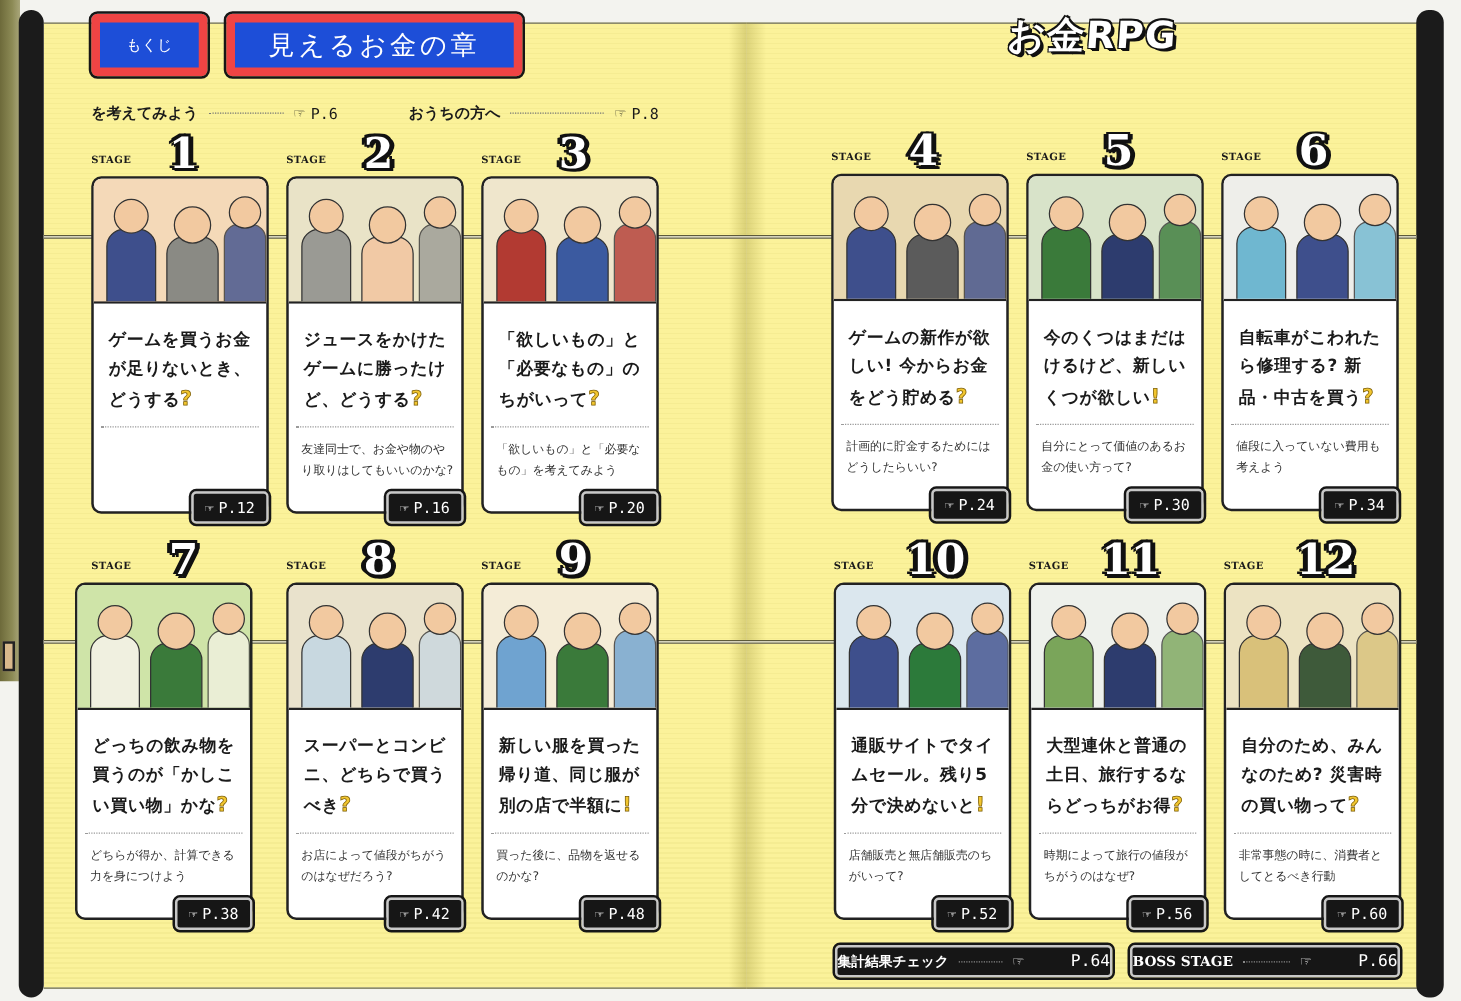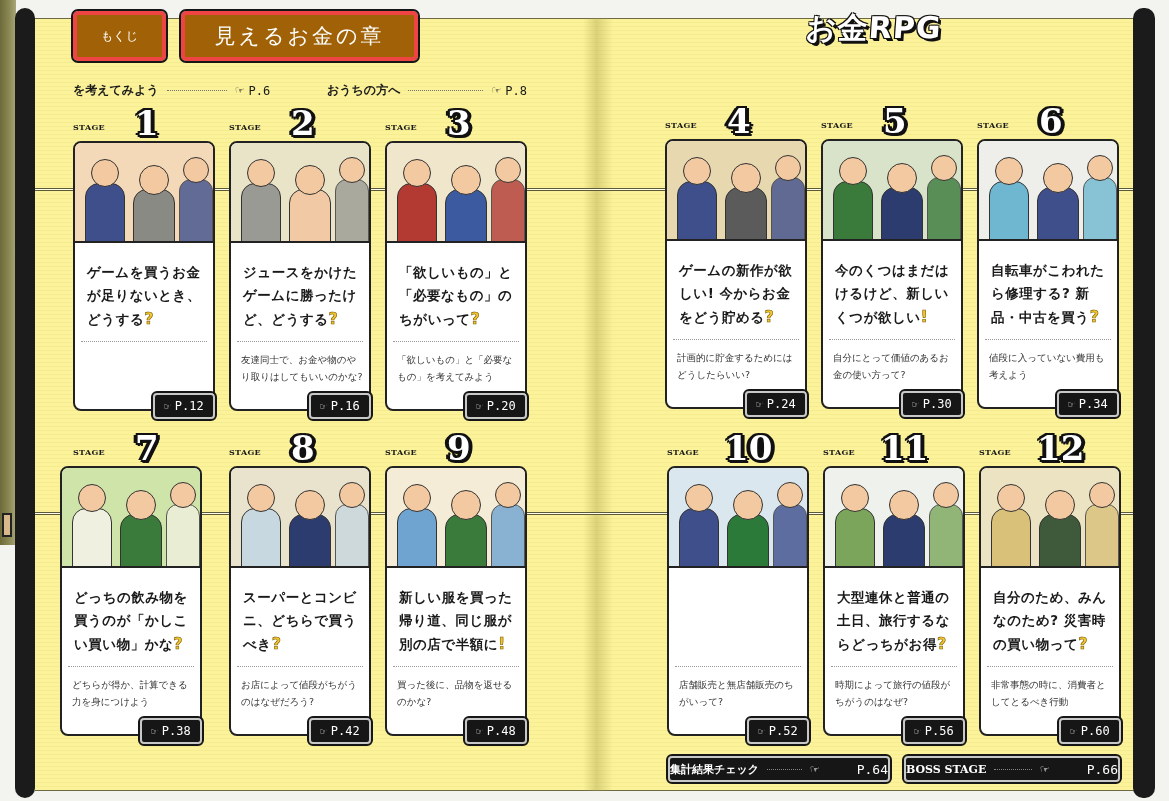--- a/index.html
+++ b/index.html
@@ -12,21 +12,21 @@
   .spine-left { position: absolute; left: 15px; top: 8px; width: 20px; height: 790px; background: #1b1b1b; border-radius: 10px; }
   .spine-right { position: absolute; left: 1133px; top: 8px; width: 22px; height: 790px; background: #1b1b1b; border-radius: 10px; }
 
   .yellow { position: absolute; background: repeating-linear-gradient(0deg,#fbf29a 0px,#fbf29a 3px,#f5ec92 3px,#f5ec92 4px); }
   .yellow.left { left: 35px; top: 18px; width: 562px; height: 773px; border-top: 1px solid #6b6a45; border-bottom: 1px solid #6b6a45; }
   .yellow.right { left: 597px; top: 18px; width: 537px; height: 773px; border-top: 1px solid #6b6a45; border-bottom: 1px solid #6b6a45; }
   .gutter { position:absolute; left:583px; top:18px; width:30px; height:773px; background: linear-gradient(90deg, rgba(0,0,0,0) 0%, rgba(160,150,60,.35) 45%, rgba(0,0,0,0) 100%); }
 
   .hline { position:absolute; height:3px; border-top:1px solid #5d5a3a; border-bottom:1px solid #5d5a3a; background:#fffde8; }
 
-  .title-box { position:absolute; background:#a16207; color:#fff; border:4px solid #ef4444; outline:2px solid #161616; border-radius:5px; display:flex; align-items:center; justify-content:center; }
+  .title-box { position:absolute; background:#1d4ed8; color:#fff; border:7px solid #ef4444; outline:2px solid #161616; border-radius:5px; display:flex; align-items:center; justify-content:center; }
   .mokuji { left: 73px; top: 11px; width: 93px; height: 50px; font-size: 12px; }
   .chapter { left: 181px; top: 11px; width: 237px; height: 50px; font-size: 21px; letter-spacing: 3px; }
 
   .logo { position:absolute; left:806px; top:8px; font-family:"DejaVu Sans", sans-serif; font-weight:bold; font-size:30px; color:#fff; letter-spacing:1px;
           text-shadow: 2px 2px 0 #111, 3px 3px 0 #111, -1px -1px 0 #111, 1px -1px 0 #111, -1px 1px 0 #111; transform: skewX(-4deg); }
 
   .toc-line { position:absolute; top:82px; display:flex; align-items:center; font-size:12px; font-weight:bold; }
   .toc-line .dots { display:inline-block; border-bottom:1px dotted #777; margin:0 8px; height:1px; }
   .toc-line .pg { font-weight:normal; font-family:"DejaVu Sans Mono", monospace; font-size:12px; }
   .hand { font-size:11px; margin-right:4px; }
@@ -264,20 +264,21 @@
     <span class="stage-num" style="left:725px;top:428px">10</span>
     <div class="card" style="left:667px;top:466px">
       <div class="illus" style="background:#dbe7ee">
         <div class="sc" style="left:10px;top:40px;width:40px;height:60px;background:#3e4f8c;border-radius:14px 14px 0 0;border:1px solid #333"></div>
         <div class="sc" style="left:16px;top:16px;width:28px;height:28px;background:#f2c9a0;border-radius:50%;border:1px solid #333"></div>
         <div class="sc" style="left:58px;top:46px;width:42px;height:54px;background:#2c7a3a;border-radius:14px 14px 0 0;border:1px solid #333"></div>
         <div class="sc" style="left:64px;top:22px;width:30px;height:30px;background:#f2c9a0;border-radius:50%;border:1px solid #333"></div>
         <div class="sc" style="left:104px;top:36px;width:34px;height:64px;background:#3e4f8c;opacity:.8;border-radius:12px 12px 0 0;border:1px solid #333"></div>
         <div class="sc" style="left:108px;top:14px;width:26px;height:26px;background:#f2c9a0;border-radius:50%;border:1px solid #333"></div>
       </div>
+      <div class="q"><span>通販サイトでタイムセール。残り5分で決めないと</span><span class="qm">!</span></div>
       <div class="sep"></div>
       <div class="desc">店舗販売と無店舗販売のちがいって?</div>
       <div class="pbtn">
         <span class="hand">☞</span>
         <span>P.52</span>
       </div>
     </div>
     <span class="stage-label" style="left:823px;top:447px">STAGE</span>
     <span class="stage-num" style="left:881px;top:428px">11</span>
     <div class="card" style="left:823px;top:466px">

